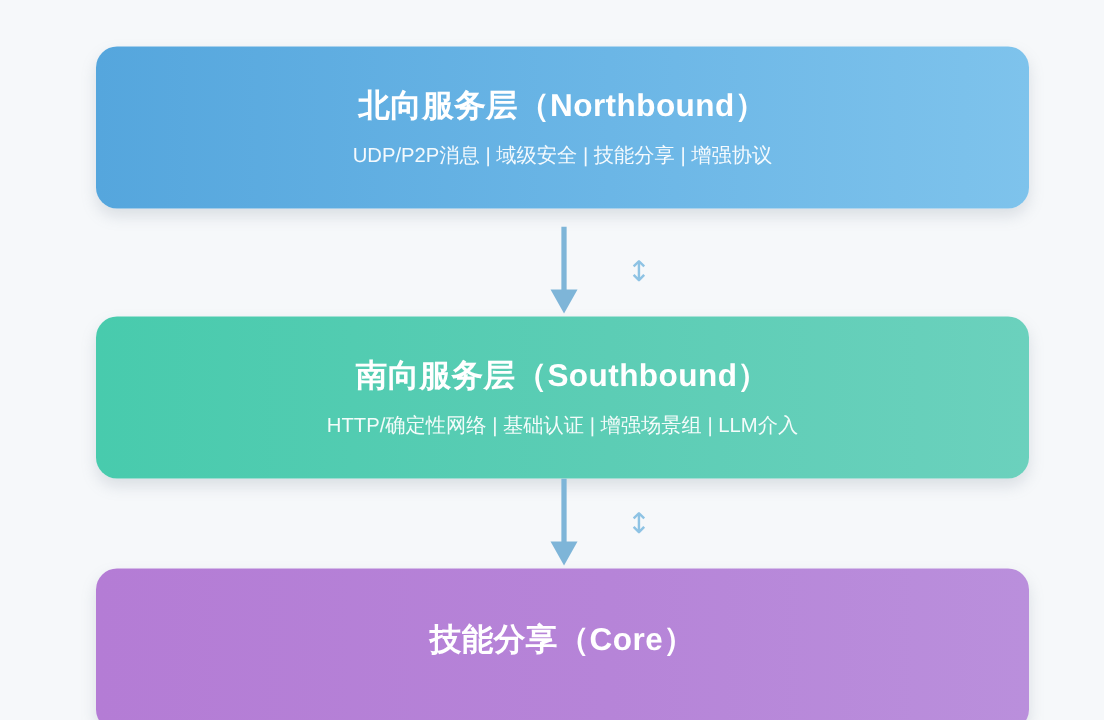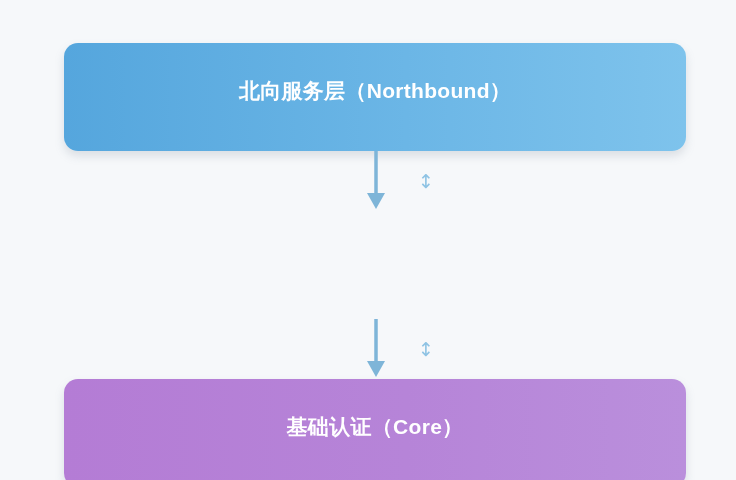--- a/index.html
+++ b/index.html
@@ -30,21 +30,21 @@
     border-radius: 14px;
     box-shadow: 0 5px 10px rgba(120, 133, 150, 0.22);
     display: flex;
     flex-direction: column;
     align-items: center;
     justify-content: center;
     box-sizing: border-box;
   }
 
   .layer-northbound {
-    top: 43px;
+    top: 31px;
     background: linear-gradient(to right, #55a6dd 0%, #6bb6e6 55%, #7ec3ec 100%);
   }
   .layer-southbound {
     top: 211px;
     background: linear-gradient(to right, #48cbad 0%, #5ccdb5 55%, #6bd1bd 100%);
   }
   .layer-core {
     top: 379px;
     background: linear-gradient(to right, #b47cd5 0%, #b684d8 55%, #ba8fdc 100%);
   }
@@ -101,36 +101,41 @@
     font-family: "DejaVu Sans", sans-serif;
   }
 </style>
 </head>
 <body>
 
 <div class="diagram">
 
   <div class="layer layer-northbound">
     <div class="layer-title">北向服务层（Northbound）</div>
+    <div class="layer-subtitle">UDP/P2P消息 | 域级安全 | 技能分享 | 增强协议</div>
   </div>
 
   <div class="connector connector-1">
     <svg class="connector-arrow" viewBox="0 0 24 60">
       <line x1="12" y1="0" x2="12" y2="44" stroke="#7eb5d8" stroke-width="3.5"></line>
       <polygon points="3,42 21,42 12,58" fill="#7eb5d8"></polygon>
     </svg>
     <div class="bidi-glyph">↕</div>
   </div>
 
+  <div class="layer layer-southbound">
+    <div class="layer-title">南向服务层（Southbound）</div>
+    <div class="layer-subtitle">HTTP/确定性网络 | 基础认证 | 增强场景组 | LLM介入</div>
+  </div>
 
   <div class="connector connector-2">
     <svg class="connector-arrow" viewBox="0 0 24 60">
       <line x1="12" y1="0" x2="12" y2="44" stroke="#7eb5d8" stroke-width="3.5"></line>
       <polygon points="3,42 21,42 12,58" fill="#7eb5d8"></polygon>
     </svg>
     <div class="bidi-glyph">↕</div>
   </div>
 
   <div class="layer layer-core">
-    <div class="layer-title">基础认证（Core）</div>
+    <div class="layer-title">技能分享（Core）</div>
   </div>
 
 </div>
 
 </body></html>

